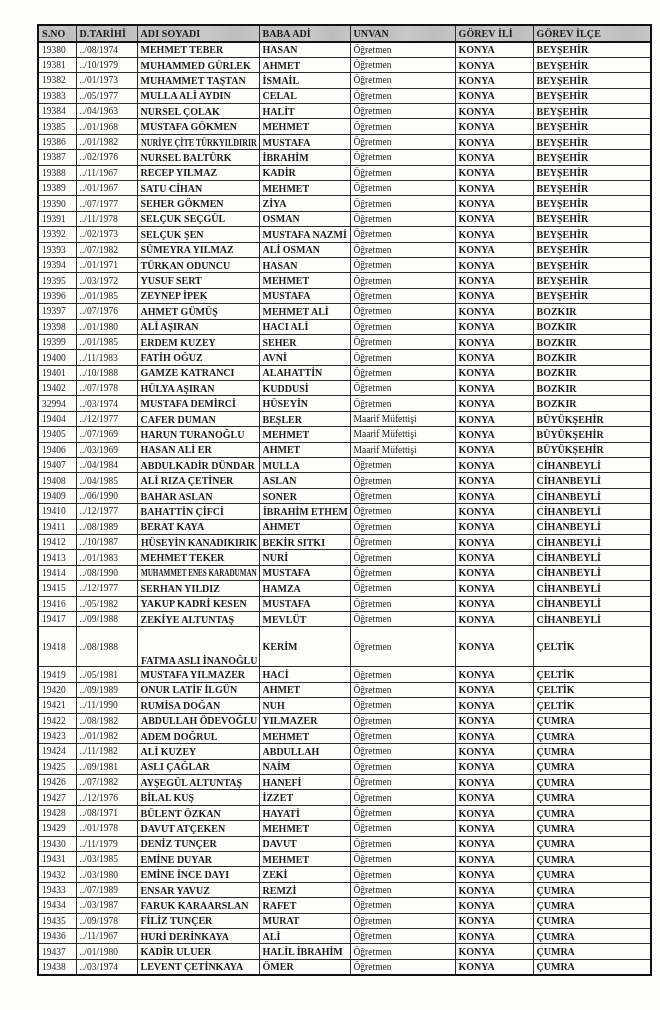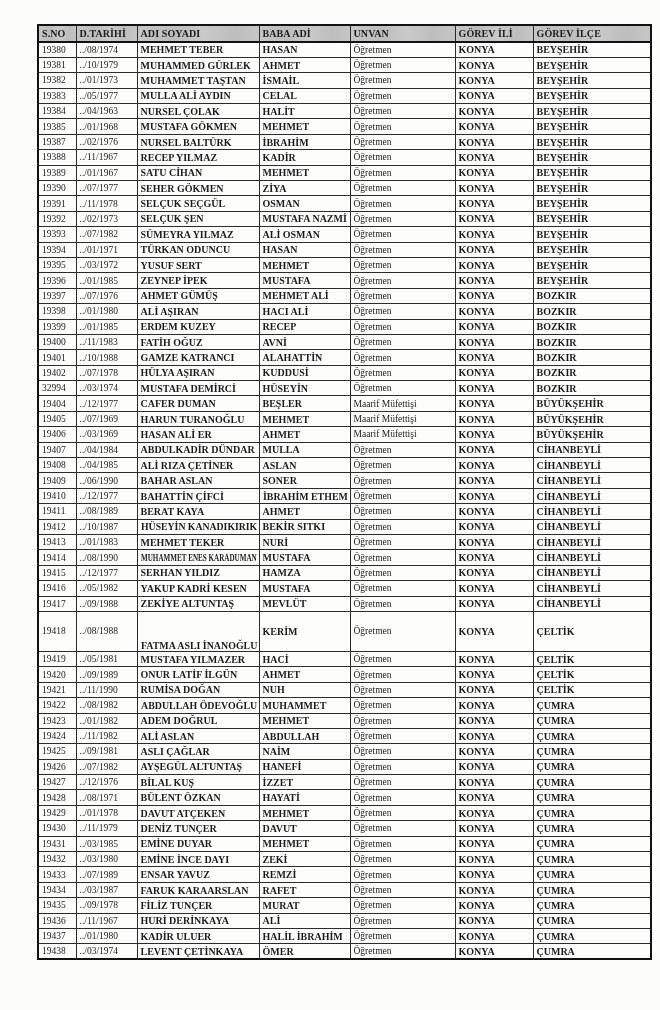--- a/index.html
+++ b/index.html
@@ -123,20 +123,29 @@
         <tr>
     <td class="reg"><span class="fit">19385</span></td>
     <td class="reg"><span class="fit">../01/1968</span></td>
     <td class="b"><span class="fit">MUSTAFA GÖKMEN</span></td>
     <td class="b"><span class="fit">MEHMET</span></td>
     <td class="reg"><span class="fit">Öğretmen</span></td>
     <td class="b"><span class="fit">KONYA</span></td>
     <td class="b"><span class="fit">BEYŞEHİR</span></td>
   </tr>
         <tr>
+    <td class="reg"><span class="fit">19386</span></td>
+    <td class="reg"><span class="fit">../01/1982</span></td>
+    <td class="b"><span class="fit" style="transform: scaleX(0.8);">NURİYE ÇİTE TÜRKYILDIRIR</span></td>
+    <td class="b"><span class="fit">MUSTAFA</span></td>
+    <td class="reg"><span class="fit">Öğretmen</span></td>
+    <td class="b"><span class="fit">KONYA</span></td>
+    <td class="b"><span class="fit">BEYŞEHİR</span></td>
+  </tr>
+        <tr>
     <td class="reg"><span class="fit">19387</span></td>
     <td class="reg"><span class="fit">../02/1976</span></td>
     <td class="b"><span class="fit">NURSEL BALTÜRK</span></td>
     <td class="b"><span class="fit">İBRAHİM</span></td>
     <td class="reg"><span class="fit">Öğretmen</span></td>
     <td class="b"><span class="fit">KONYA</span></td>
     <td class="b"><span class="fit">BEYŞEHİR</span></td>
   </tr>
         <tr>
     <td class="reg"><span class="fit">19388</span></td>
@@ -234,21 +243,21 @@
     <td class="b"><span class="fit">ALİ AŞIRAN</span></td>
     <td class="b"><span class="fit">HACI ALİ</span></td>
     <td class="reg"><span class="fit">Öğretmen</span></td>
     <td class="b"><span class="fit">KONYA</span></td>
     <td class="b"><span class="fit">BOZKIR</span></td>
   </tr>
         <tr>
     <td class="reg"><span class="fit">19399</span></td>
     <td class="reg"><span class="fit">../01/1985</span></td>
     <td class="b"><span class="fit">ERDEM KUZEY</span></td>
-    <td class="b"><span class="fit">RECEP</span></td>
+    <td class="b"><span class="fit">SEHER</span></td>
     <td class="reg"><span class="fit">Öğretmen</span></td>
     <td class="b"><span class="fit">KONYA</span></td>
     <td class="b"><span class="fit">BOZKIR</span></td>
   </tr>
         <tr>
     <td class="reg"><span class="fit">19400</span></td>
     <td class="reg"><span class="fit">../11/1983</span></td>
     <td class="b"><span class="fit">FATİH OĞUZ</span></td>
     <td class="b"><span class="fit">AVNİ</span></td>
     <td class="reg"><span class="fit">Öğretmen</span></td>
@@ -441,38 +450,38 @@
     <td class="b"><span class="fit">RUMİSA DOĞAN</span></td>
     <td class="b"><span class="fit">NUH</span></td>
     <td class="reg"><span class="fit">Öğretmen</span></td>
     <td class="b"><span class="fit">KONYA</span></td>
     <td class="b"><span class="fit">ÇELTİK</span></td>
   </tr>
         <tr>
     <td class="reg"><span class="fit">19422</span></td>
     <td class="reg"><span class="fit">../08/1982</span></td>
     <td class="b"><span class="fit" style="transform: scaleX(0.991);">ABDULLAH ÖDEVOĞLU</span></td>
-    <td class="b"><span class="fit">MUHAMMET</span></td>
+    <td class="b"><span class="fit">YILMAZER</span></td>
     <td class="reg"><span class="fit">Öğretmen</span></td>
     <td class="b"><span class="fit">KONYA</span></td>
     <td class="b"><span class="fit">ÇUMRA</span></td>
   </tr>
         <tr>
     <td class="reg"><span class="fit">19423</span></td>
     <td class="reg"><span class="fit">../01/1982</span></td>
     <td class="b"><span class="fit">ADEM DOĞRUL</span></td>
     <td class="b"><span class="fit">MEHMET</span></td>
     <td class="reg"><span class="fit">Öğretmen</span></td>
     <td class="b"><span class="fit">KONYA</span></td>
     <td class="b"><span class="fit">ÇUMRA</span></td>
   </tr>
         <tr>
     <td class="reg"><span class="fit">19424</span></td>
     <td class="reg"><span class="fit">../11/1982</span></td>
-    <td class="b"><span class="fit">ALİ ASLAN</span></td>
+    <td class="b"><span class="fit">ALİ KUZEY</span></td>
     <td class="b"><span class="fit">ABDULLAH</span></td>
     <td class="reg"><span class="fit">Öğretmen</span></td>
     <td class="b"><span class="fit">KONYA</span></td>
     <td class="b"><span class="fit">ÇUMRA</span></td>
   </tr>
         <tr>
     <td class="reg"><span class="fit">19425</span></td>
     <td class="reg"><span class="fit">../09/1981</span></td>
     <td class="b"><span class="fit">ASLI ÇAĞLAR</span></td>
     <td class="b"><span class="fit">NAİM</span></td>

